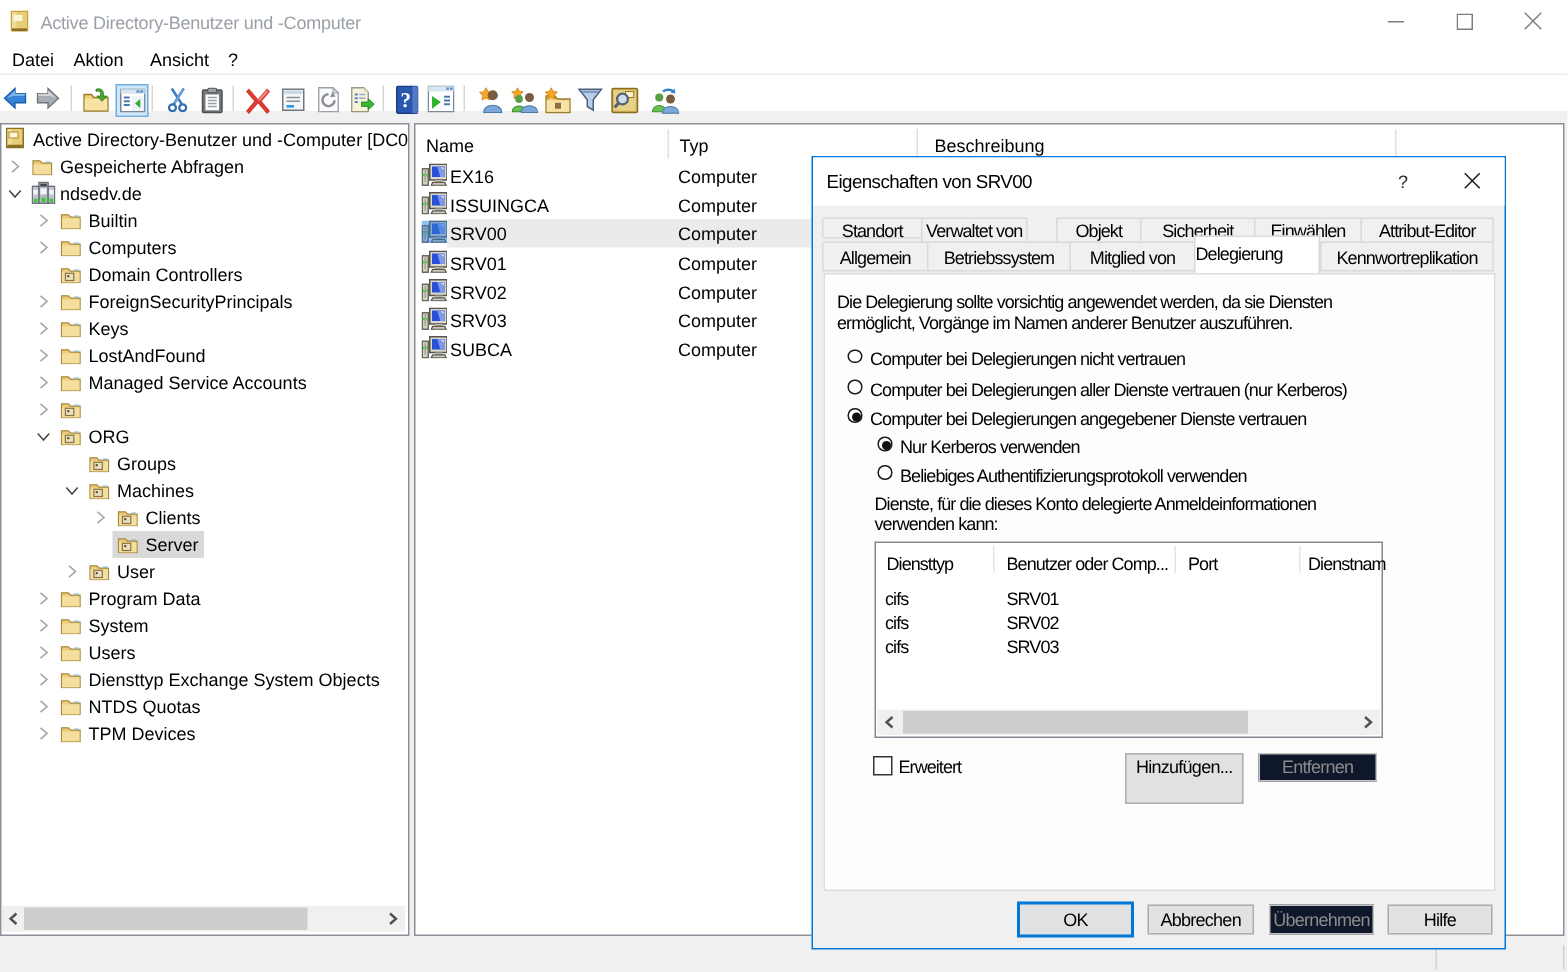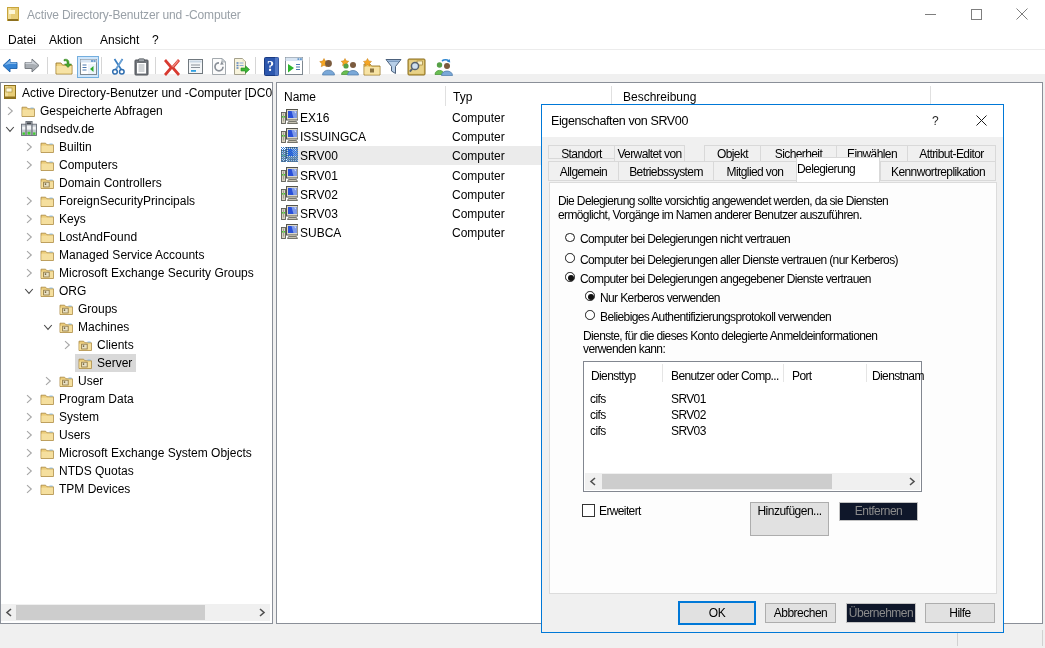--- a/index.html
+++ b/index.html
@@ -343,21 +343,20 @@
       </svg>
       <span class="lbl" style="left:59px">Managed Service Accounts</span>
     </div>
 <div class="trow" style="top:181px">
       <svg class="chev" style="left:24px" width="10" height="10" viewBox="0 0 10 10">
         <path d="M3 1.2 L7.3 5 L3 8.8" stroke="#a6a6a6" fill="none" stroke-width="1.1"></path>
       </svg>
       <svg class="ticn" style="left:40px;top:3px" width="14" height="12" viewBox="0 0 14 12">
         <use href="#oufolder"></use>
       </svg>
-      <span class="lbl" style="left:59px">Microsoft Exchange Security Groups</span>
     </div>
 <div class="trow" style="top:199px">
       <svg class="chev" style="left:24px" width="10" height="10" viewBox="0 0 10 10">
         <path d="M1.2 3 L5 7.3 L8.8 3" stroke="#4a4a4a" fill="none" stroke-width="1.1"></path>
       </svg>
       <svg class="ticn" style="left:40px;top:3px" width="14" height="12" viewBox="0 0 14 12">
         <use href="#oufolder"></use>
       </svg>
       <span class="lbl" style="left:59px">ORG</span>
     </div>
@@ -427,21 +426,21 @@
       </svg>
       <span class="lbl" style="left:59px">Users</span>
     </div>
 <div class="trow" style="top:361px">
       <svg class="chev" style="left:24px" width="10" height="10" viewBox="0 0 10 10">
         <path d="M3 1.2 L7.3 5 L3 8.8" stroke="#a6a6a6" fill="none" stroke-width="1.1"></path>
       </svg>
       <svg class="ticn" style="left:40px;top:3px" width="14" height="12" viewBox="0 0 14 12">
         <use href="#folder"></use>
       </svg>
-      <span class="lbl" style="left:59px">Microsoft Exchange System Objects</span>
+      <span class="lbl" style="left:59px">Diensttyp Exchange System Objects</span>
     </div>
 <div class="trow" style="top:379px">
       <svg class="chev" style="left:24px" width="10" height="10" viewBox="0 0 10 10">
         <path d="M3 1.2 L7.3 5 L3 8.8" stroke="#a6a6a6" fill="none" stroke-width="1.1"></path>
       </svg>
       <svg class="ticn" style="left:40px;top:3px" width="14" height="12" viewBox="0 0 14 12">
         <use href="#folder"></use>
       </svg>
       <span class="lbl" style="left:59px">NTDS Quotas</span>
     </div>

